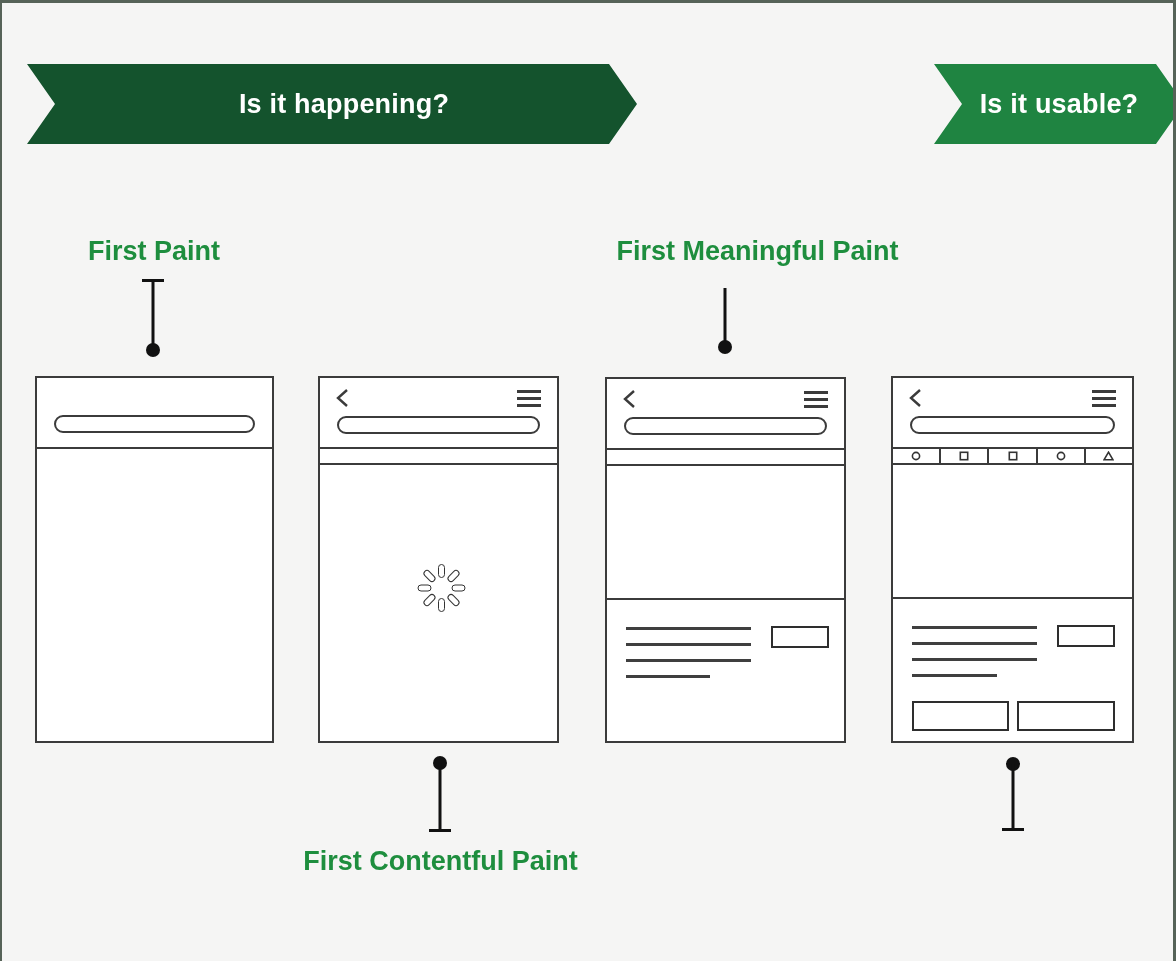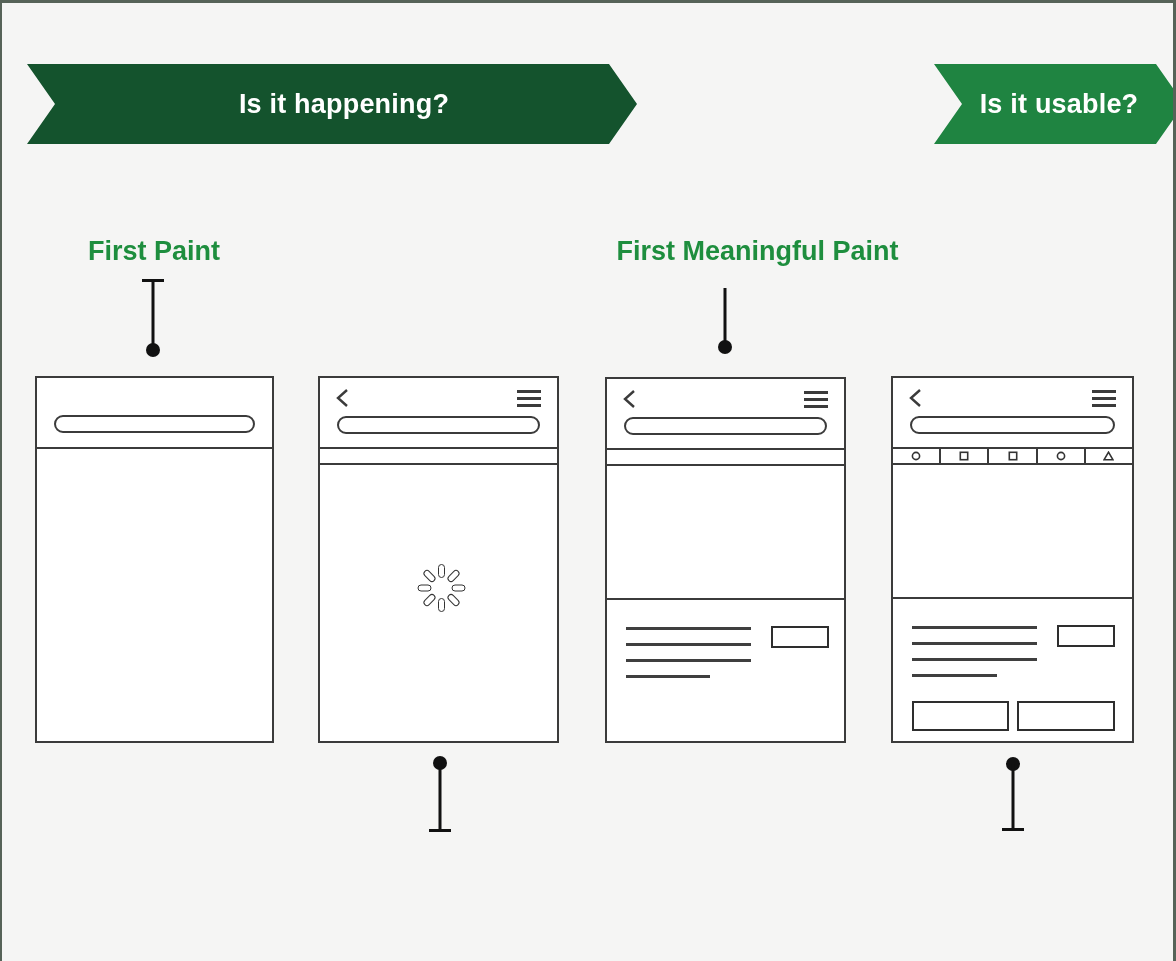--- a/index.html
+++ b/index.html
@@ -86,20 +86,21 @@
   <div class="conn-line" style="left:150.5px;top:277px;height:70px;"></div>
   <div class="conn-dot" style="left:150.5px;top:340px;"></div>
 
   <div class="metric-label" style="left:722.5px;top:233px;margin-left:33px;">First Meaningful Paint</div>
   <div class="conn-line" style="left:722.5px;top:285px;height:59px;"></div>
   <div class="conn-dot" style="left:722.5px;top:337px;"></div>
 
   <div class="conn-dot" style="left:437.5px;top:753px;"></div>
   <div class="conn-line" style="left:437.5px;top:760px;height:68px;"></div>
   <div class="conn-cap" style="left:437.5px;top:826px;"></div>
+  <div class="metric-label" style="left:438.5px;top:843px;">First Contentful Paint</div>
 
   <div class="conn-dot" style="left:1010.5px;top:754px;"></div>
   <div class="conn-line" style="left:1010.5px;top:761px;height:66px;"></div>
   <div class="conn-cap" style="left:1010.5px;top:825px;"></div>
 
   <div class="phone" style="left:33px;width:239px;">
     <div class="p-header">
       <div class="pill pill-lone"></div>
     </div>
   </div>

